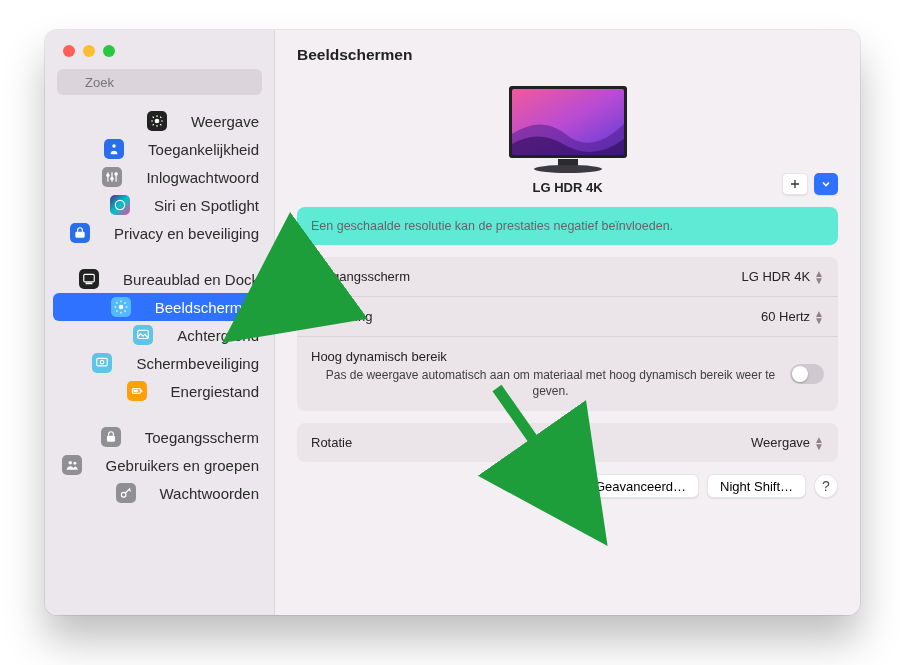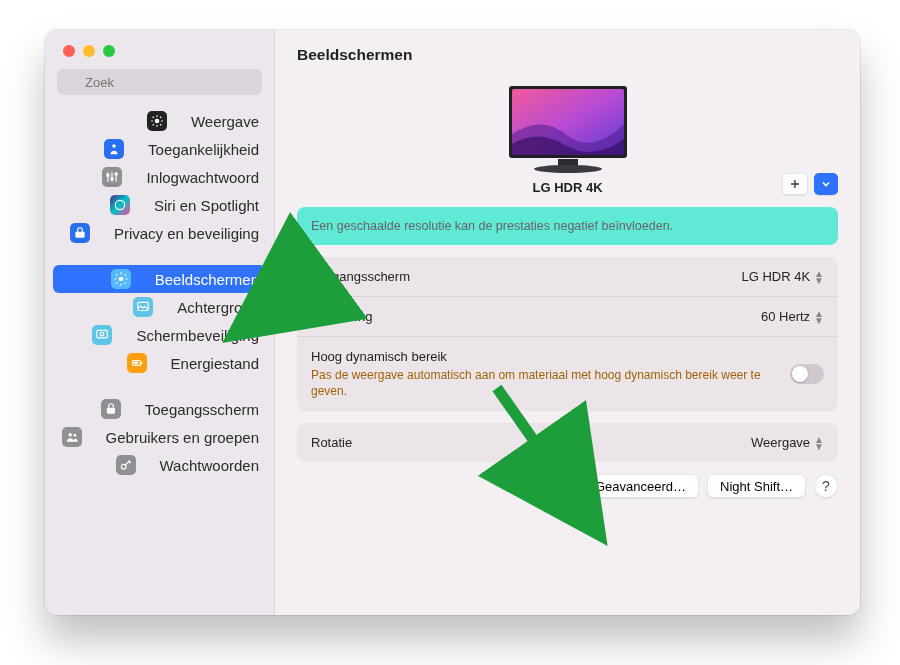--- a/index.html
+++ b/index.html
@@ -165,23 +165,24 @@
     padding: 12px 14px;
     border-bottom: 1px solid rgba(0,0,0,0.07);
   }
   .row:last-child { border-bottom: none; }
   .row .label {
     font-size: 13px;
     color: #252226;
   }
   .row .sub {
     font-size: 12px;
-    color: #a16207;
+    color: #404040;
     margin-top: 3px;
     line-height: 1.35;
+    text-align: center;
   }
   .row .grow { flex: 1; display:flex; flex-direction:column; }
   .value {
     font-size: 13px;
     color: #252226;
     display: flex; align-items: center; gap: 4px;
   }
   .stepper { color:#8b828a; font-size:10px; line-height:7px; }
   .toggle {
     width: 34px; height: 20px; border-radius: 10px;
@@ -295,20 +296,29 @@
         </div>
         <div class="sb-item">
           <span class="sb-icon ic-privacy">
             <svg viewBox="0 0 24 24" fill="currentColor">
               <path d="M12 2a5 5 0 0 0-5 5v3H6a2 2 0 0 0-2 2v6a2 2 0 0 0 2 2h12a2 2 0 0 0 2-2v-6a2 2 0 0 0-2-2h-1V7a5 5 0 0 0-5-5Zm-3 8V7a3 3 0 1 1 6 0v3Z"></path>
             </svg>
           </span>
           <span>Privacy en beveiliging</span>
         </div>
         <div class="sb-spacer"></div>
+        <div class="sb-item">
+          <span class="sb-icon ic-bureau">
+            <svg viewBox="0 0 24 24" fill="currentColor">
+              <rect x="3" y="4" width="18" height="13" rx="2" fill="none" stroke="currentColor" stroke-width="2"></rect>
+              <rect x="6" y="18" width="12" height="3" rx="1.5"></rect>
+            </svg>
+          </span>
+          <span>Bureaublad en Dock</span>
+        </div>
         <div class="sb-item selected">
           <span class="sb-icon ic-beeld">
             <svg viewBox="0 0 24 24" fill="currentColor">
               <circle cx="12" cy="12" r="4"></circle>
               <g stroke="currentColor" stroke-width="2">
                 <line x1="12" y1="1" x2="12" y2="4"></line>
                 <line x1="12" y1="20" x2="12" y2="23"></line>
                 <line x1="1" y1="12" x2="4" y2="12"></line>
                 <line x1="20" y1="12" x2="23" y2="12"></line>
                 <line x1="4" y1="4" x2="6" y2="6"></line>

